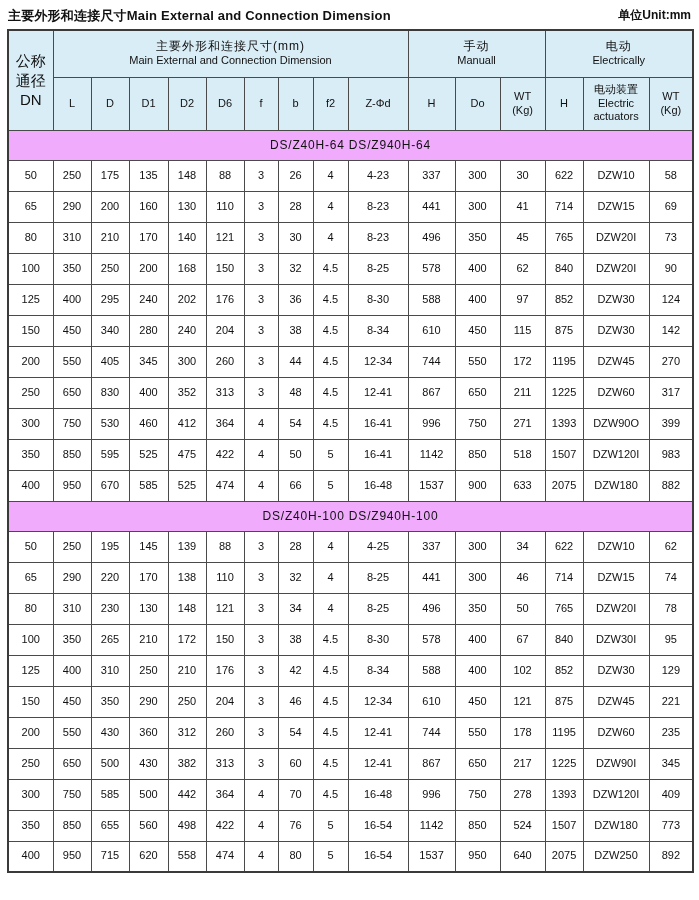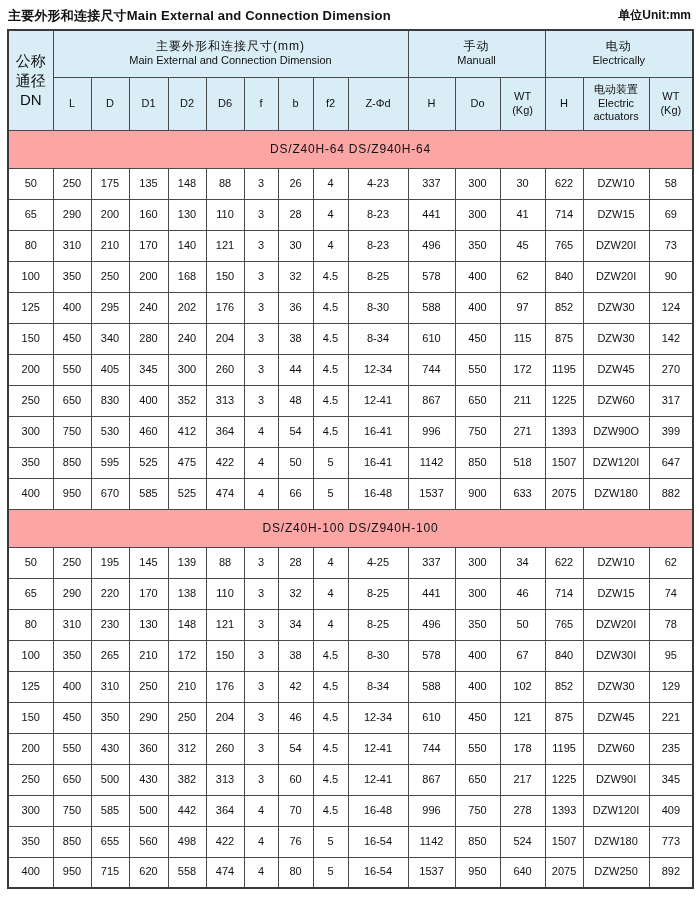--- a/index.html
+++ b/index.html
@@ -38,22 +38,22 @@
     overflow: hidden;
     white-space: nowrap;
   }
   .dim-table thead th { background: #d9edf6; }
   .hdr-group { font-size: 11.5px; }
   .hdr-group .zh { font-size: 12px; letter-spacing: 1px; }
   .row-1 th { height: 47px; margin-top: 32px; }
   .row-2 th { height: 53px; }
   th.dn-head { font-size: 15px; line-height: 1.3; }
   td.band {
-    background: #fca5a5;
-    height: 38px;
+    background: #f0abfc;
+    height: 30px;
     font-size: 12px;
     letter-spacing: 0.8px;
   }
   .dim-table tbody td.cell { background: #ffffff; height: 31px; font-size: 11px; }
   .stack span { display: block; }
 </style>
 </head>
 <body>
 
 <div class="page">
@@ -305,21 +305,21 @@
           <td class="cell">422</td>
           <td class="cell">4</td>
           <td class="cell">50</td>
           <td class="cell">5</td>
           <td class="cell">16-41</td>
           <td class="cell">1142</td>
           <td class="cell">850</td>
           <td class="cell">518</td>
           <td class="cell">1507</td>
           <td class="cell">DZW120I</td>
-          <td class="cell">647</td>
+          <td class="cell">983</td>
         </tr>
         <tr>
           <td class="cell">400</td>
           <td class="cell">950</td>
           <td class="cell">670</td>
           <td class="cell">585</td>
           <td class="cell">525</td>
           <td class="cell">474</td>
           <td class="cell">4</td>
           <td class="cell">66</td>

